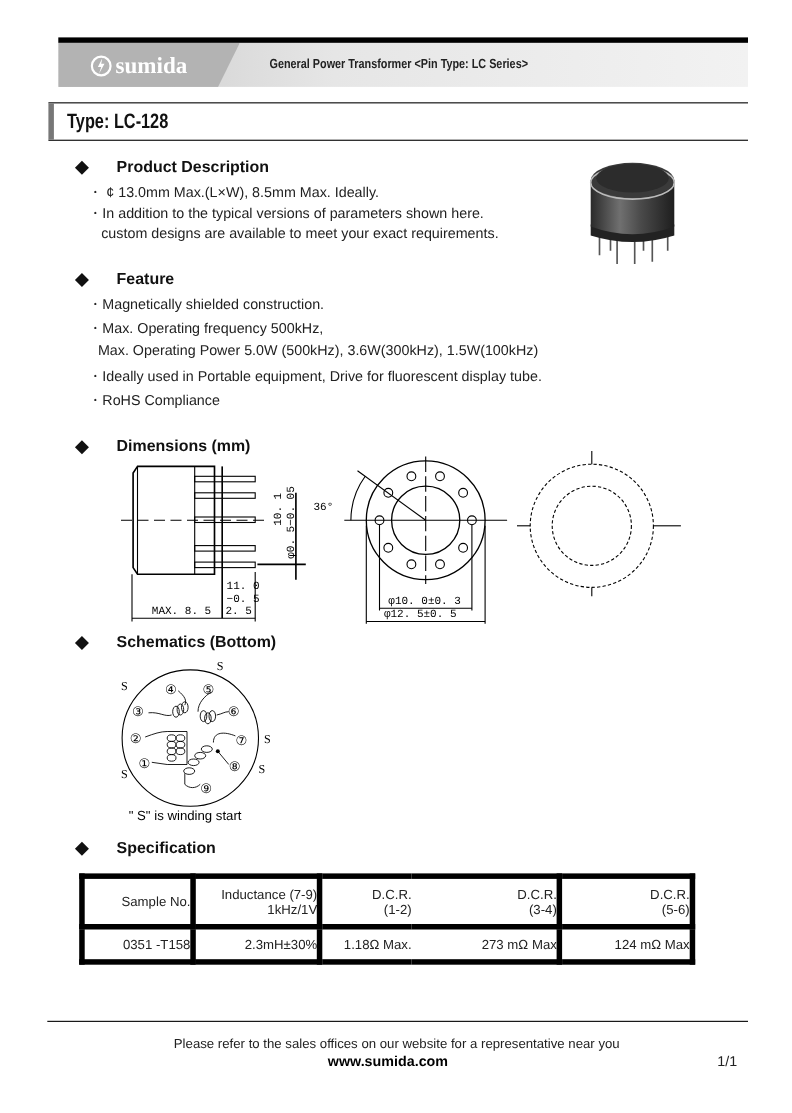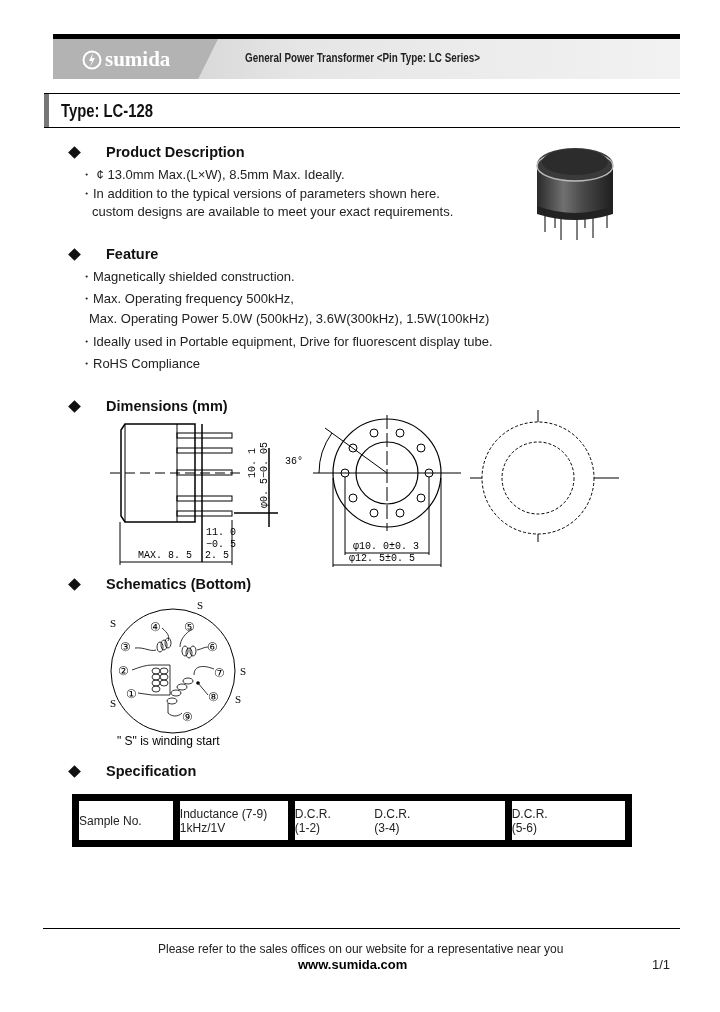--- a/index.html
+++ b/index.html
@@ -28,21 +28,21 @@
   .diamond { width: 9px; height: 9px; background: #111; transform: rotate(45deg); display: inline-block; margin: 0 3px; }
   .line { position: absolute; font-size: 13px; color: #222; white-space: nowrap; }
 
   .product-photo { position: absolute; left: 525px; top: 140px; width: 100px; height: 100px; }
 
   .dims { position: absolute; left: 100px; top: 410px; }
   .schem { position: absolute; left: 90px; top: 595px; }
 
   table.spec { position: absolute; left: 72px; top: 794px; width: 560px; border-collapse: collapse;
     font-size: 12px; color: #222; }
-  table.spec td { border: 7px solid #000000; text-align: left; vertical-align: middle; line-height: 14px; }
+  table.spec td { border: 5px solid #000000; text-align: right; vertical-align: middle; line-height: 14px; }
   table.spec tr.head td { height: 46px; }
   table.spec tr.body td { height: 32px; }
   .no-right { border-right: none !important; }
   .no-left { border-left: none !important; }
 
   .footer-line { position: absolute; left: 43px; top: 928px; width: 637px; height: 1px; background: #000; }
   .footer-text { position: absolute; left: 158px; top: 942px; font-size: 12px; color: #222; white-space: nowrap; }
   .footer-url { position: absolute; left: 298px; top: 957px; font-size: 13px; font-weight: bold; color: #000000; }
   .footer-page { position: absolute; left: 652px; top: 957px; font-size: 13px; color: #222; }
 </style>
@@ -247,19 +247,26 @@
       <col style="width:122px">
     </colgroup>
   <tbody>
       <tr class="head">
     <td><span>Sample No.</span></td>
     <td><span>Inductance (7-9)</span><br><span>1kHz/1V</span></td>
     <td class="no-right"><span>D.C.R.</span><br><span>(1-2)</span></td>
     <td class="no-left"><span>D.C.R.</span><br><span>(3-4)</span></td>
     <td><span>D.C.R.</span><br><span>(5-6)</span></td>
   </tr>
+  <tr class="body">
+    <td>0351 -T158</td>
+    <td>2.3mH±30%</td>
+    <td class="no-right">1.18Ω  Max.</td>
+    <td class="no-left">273 mΩ  Max</td>
+    <td>124 mΩ  Max</td>
+  </tr>
 </tbody>
   </table>
 
 <div class="footer-line"></div>
 <div class="footer-text">Please refer to the sales offices on our website for a representative near you</div>
 <div class="footer-url">www.sumida.com</div>
 <div class="footer-page">1/1</div>
 
 </body></html>

